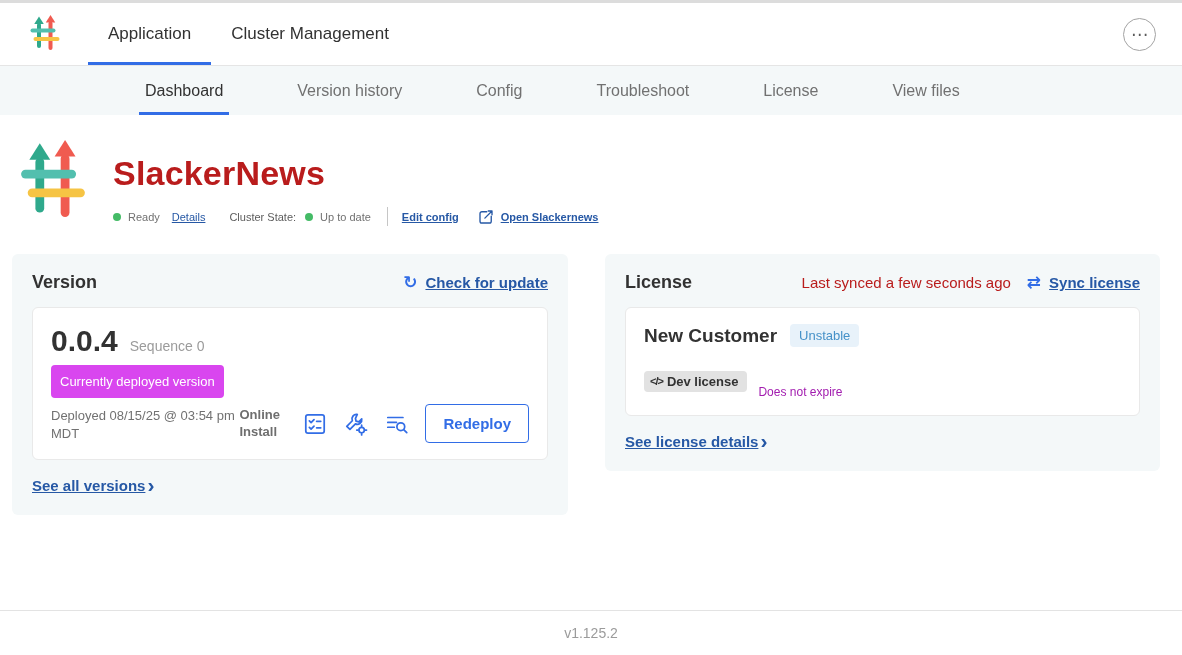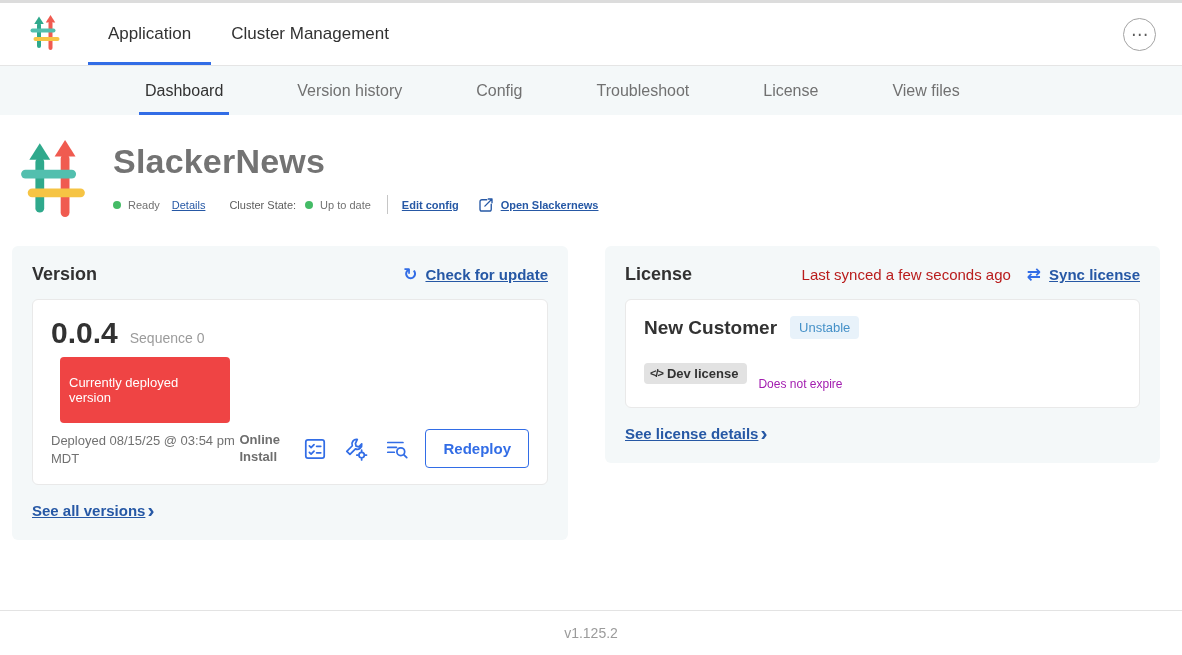--- a/index.html
+++ b/index.html
@@ -43,21 +43,21 @@
   }
   .subnav-item.active { color: #323232; }
   .subnav-item.active::after {
     content: ""; position: absolute; left: 0; right: 0; bottom: 0;
     height: 3px; background: #326DE6;
   }
 
   
   .app-header { display: flex; align-items: flex-start; padding: 25px 24px 0 20px; gap: 27px; }
   .logo-large { width: 66px; height: 78px; flex-shrink: 0; }
-  .app-title { font-size: 34px; font-weight: bold; color: #737373; margin-top: 2px; letter-spacing: .2px; }
+  .app-title { font-size: 34px; font-weight: bold; color: #b91c1c; margin-top: 14px; letter-spacing: .2px; }
   .status-row { display: flex; align-items: center; margin-top: 14px; font-size: 11px; color: #717171; }
   .dot { width: 8px; height: 8px; border-radius: 50%; background: #44BB66; margin-right: 7px; flex-shrink: 0; }
   .status-text { margin-right: 12px; }
   .link { color: #2658A5; text-decoration: underline; cursor: pointer; }
   .link.bold { font-weight: bold; }
   .details-link { margin-right: 24px; }
   .cluster-label { color: #5c5c5c; margin-right: 9px; }
   .vdivider { width: 1px; height: 19px; background: #c6c6c6; margin: 0 14px 0 4px; }
   .edit-config { margin-right: 18px; }
   .open-app { display: inline-flex; align-items: center; gap: 6px; cursor: pointer; }
@@ -74,22 +74,22 @@
   .card-header-right { margin-left: auto; display: flex; align-items: center; gap: 8px; font-size: 15px; }
   .icon-glyph { color: #326DE6; font-size: 17px; font-weight: bold; line-height: 1; }
   .muted { color: #b91c1c; font-size: 15px; margin-right: 8px; }
 
   .inner-box { background: #fff; border: 1px solid #e9e9e9; border-radius: 6px; padding: 16px 18px; }
   .version-box { display: flex; align-items: flex-end; }
   .version-row { display: flex; align-items: baseline; gap: 12px; }
   .version-number { font-size: 30px; font-weight: bold; color: #323232; }
   .sequence { font-size: 14px; color: #9b9b9b; }
   .deployed-badge {
-    display: inline-block; background: #ef4444; color: #fff; font-size: 13px;
-    padding: 18px 9px; border-radius: 4px; margin: 7px 9px 9px;
+    display: inline-block; background: #d946ef; color: #fff; font-size: 13px;
+    padding: 9px 9px; border-radius: 4px; margin: 7px 0 9px;
   }
   .deployed-text { font-size: 13px; color: #717171; max-width: 196px; line-height: 1.4; }
   .version-controls { margin-left: auto; display: flex; align-items: center; gap: 15px; margin-top: 21px; }
   .install-type { width: 48px; font-size: 13px; font-weight: bold; color: #6e6e6e; line-height: 1.3; }
   .icon-btn { width: 26px; height: 26px; color: #326DE6; cursor: pointer; background: none; border: none; padding: 0; }
   .icon-btn svg { width: 100%; height: 100%; display: block; }
   .redeploy-btn {
     background: #fff; border: 1px solid #326DE6; color: #326DE6;
     font-weight: bold; font-size: 15px; font-family: inherit;
     padding: 10px 17px; border-radius: 4px; cursor: pointer;

